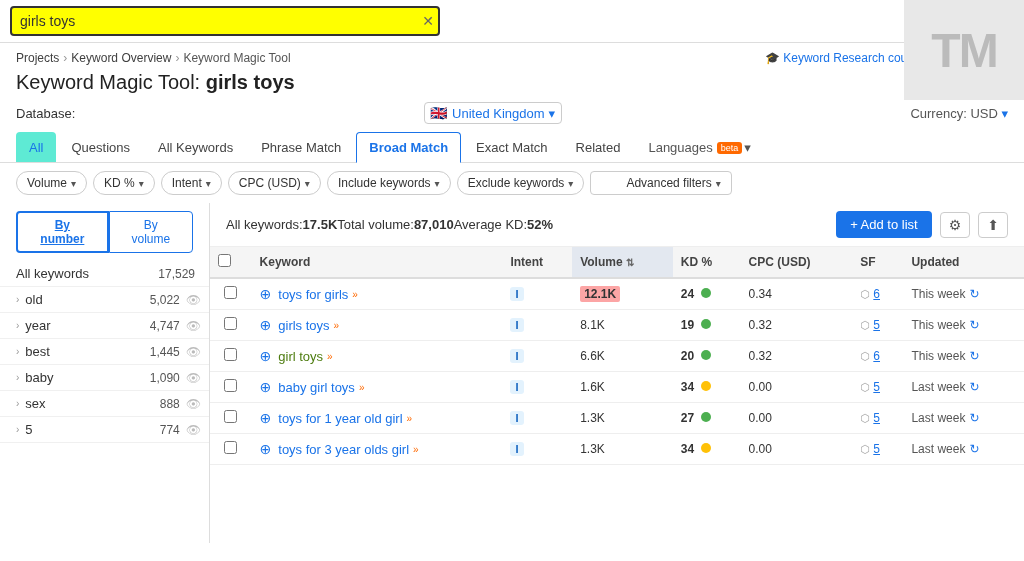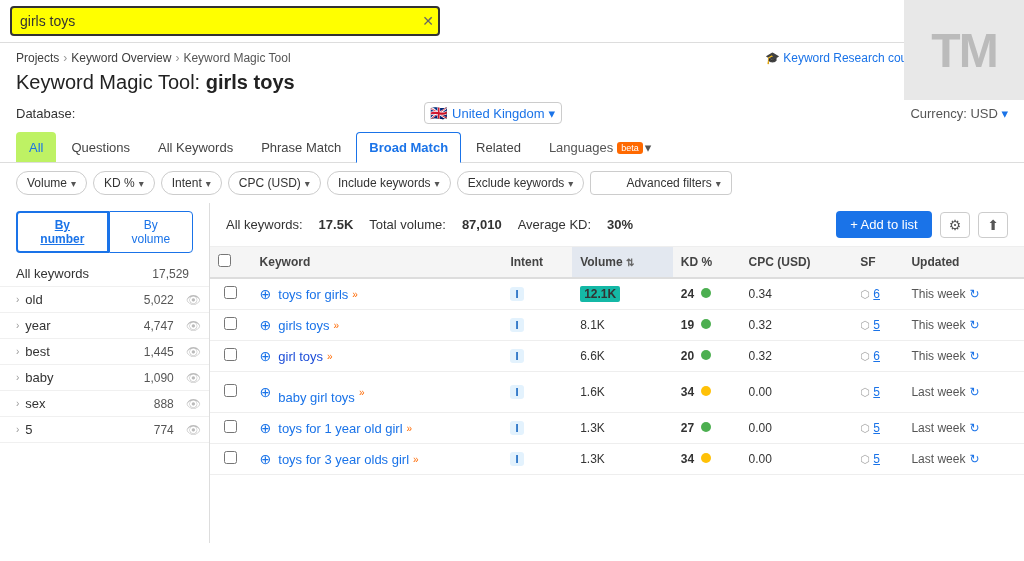--- a/index.html
+++ b/index.html
@@ -137,21 +137,21 @@
     }
     .tab.active {
       border: 1px solid #1a73e8;
       border-bottom: 1px solid #fff;
       color: #1a73e8;
       font-weight: 600;
       background: #fff;
       margin-bottom: -1px;
     }
     .tab.all-active {
-      background: #bef264;
+      background: #5eead4;
       color: #1a73e8;
       border: 1px solid transparent;
       border-bottom: none;
     }
     .beta-badge {
       background: #ff6900;
       color: #fff;
       font-size: 9px;
       padding: 1px 4px;
       border-radius: 3px;
@@ -224,33 +224,32 @@
     .sidebar-list { padding: 0; }
     .sidebar-item {
       display: flex;
       align-items: center;
       padding: 5px 8px 5px 16px;
       cursor: pointer;
       border-bottom: 1px solid #f0f0f0;
     }
     .sidebar-chevron { color: #999; margin-right: 6px; font-size: 10px; }
     .sidebar-label { flex: 1; color: #333; font-size: 13px; }
-    .sidebar-count { color: #555; font-size: 12px; margin-right: 12px; }
+    .sidebar-count { color: #555; font-size: 12px; margin-right: 6px; }
     .sidebar-eye { color: #bbb; font-size: 12px; cursor: pointer; }
 
     
     .main-area {
       flex: 1;
       overflow: auto;
     }
     .stats-row {
       padding: 8px 16px;
       display: flex;
       align-items: center;
-      gap: 16px;
       font-size: 13px;
       border-bottom: 1px solid #eee;
     }
     .stat-val { font-weight: 700; }
     .stats-right { margin-left: auto; display: flex; gap: 8px; align-items: center; }
     .add-list-btn {
       background: #1a73e8;
       color: #fff;
       border: none;
       border-radius: 4px;
@@ -289,21 +288,21 @@
     .kw-table td {
       padding: 7px 8px;
       border-bottom: 1px solid #eee;
       vertical-align: middle;
       white-space: nowrap;
     }
 
     .kw-name { color: #1a73e8; font-size: 13px; display: flex; align-items: center; gap: 4px; }
     .kw-arrow { color: #ff6900; font-size: 10px; }
     .kw-plus { color: #1a73e8; font-size: 14px; margin-right: 3px; }
-    .vol-highlight { background: #14b8a6; padding: 1px 4px; border-radius: 2px; font-weight: 600; }
+    .vol-highlight { background: #fca5a5; padding: 1px 4px; border-radius: 2px; font-weight: 600; }
     .kd-val { font-weight: 600; }
     .dot { display: inline-block; width: 10px; height: 10px; border-radius: 50%; margin-left: 4px; }
     .dot-green { background: #4caf50; }
     .dot-yellow { background: #ffc107; }
     .intent-badge {
       background: #e3f2fd;
       color: #1565c0;
       border-radius: 3px;
       padding: 1px 5px;
       font-size: 11px;
@@ -369,20 +368,21 @@
       <span class="arrow"> ▾</span>
     </span>
   </div>
 
   <div class="tabs-row">
     <div class="tab all-active">All</div>
     <div class="tab">Questions</div>
     <div class="tab">All Keywords</div>
     <div class="tab">Phrase Match</div>
     <div class="tab active">Broad Match</div>
+    <div class="tab">Exact Match</div>
     <div class="tab">Related</div>
     <div class="tab lang-tab">
       <span>Languages</span>
       <span class="beta-badge">beta</span>
       <span>▾</span>
     </div>
   </div>
 
   <div class="filters-row">
     <div class="filter-btn">
@@ -469,21 +469,21 @@
   </div>
 
   <div class="main-area">
 
     <div class="stats-row">
       <span>All keywords:</span>
       <span class="stat-val">17.5K</span>
       <span>Total volume:</span>
       <span class="stat-val">87,010</span>
       <span>Average KD:</span>
-      <span class="stat-val">30%</span>
+      <span class="stat-val">52%</span>
       <div class="stats-right">
         <button class="add-list-btn">+ Add to list</button>
         <button class="icon-btn">⚙</button>
         <button class="icon-btn">⬆</button>
       </div>
     </div>
 
     <table class="kw-table">
       <thead>
         <tr>
@@ -568,21 +568,21 @@
       </span>
     </td>
   </tr>
           <tr>
     <td class="checkbox-cell">
       <input type="checkbox" style="">
     </td>
     <td>
       <span class="kw-name">
         <span class="kw-plus">⊕</span>
-        <a style="color:#1d4ed8;text-decoration:none;cursor:pointer;">girl toys</a>
+        <a style="color:#4d7c0f;text-decoration:none;cursor:pointer;">girl toys</a>
         <span class="kw-arrow">»</span>
       </span>
     </td>
     <td>
       <span class="intent-badge">I</span>
     </td>
     <td>
       <span>6.6K</span>
     </td>
     <td>
@@ -603,21 +603,21 @@
       </span>
     </td>
   </tr>
           <tr>
     <td class="checkbox-cell">
       <input type="checkbox" style="">
     </td>
     <td>
       <span class="kw-name">
         <span class="kw-plus">⊕</span>
-        <a style="color:#1a73e8;text-decoration:none;cursor:pointer;margin-top:11px;">baby girl toys</a>
+        <a style="color:#1a73e8;text-decoration:none;cursor:pointer;">baby girl toys</a>
         <span class="kw-arrow">»</span>
       </span>
     </td>
     <td>
       <span class="intent-badge">I</span>
     </td>
     <td>
       <span>1.6K</span>
     </td>
     <td>

